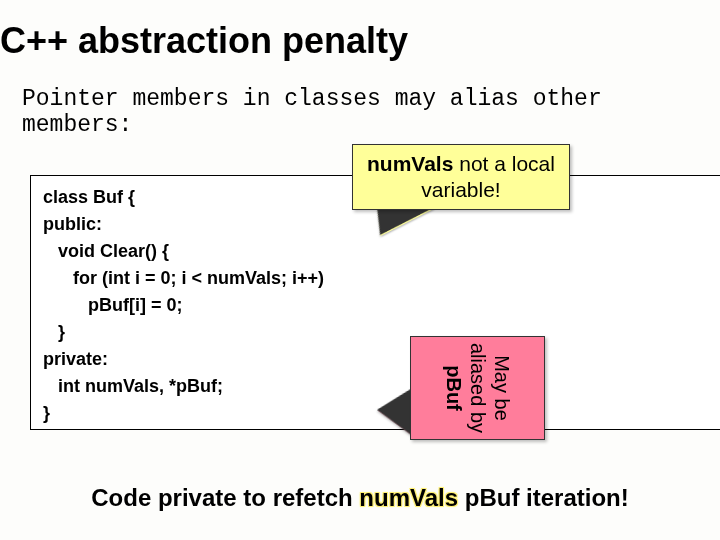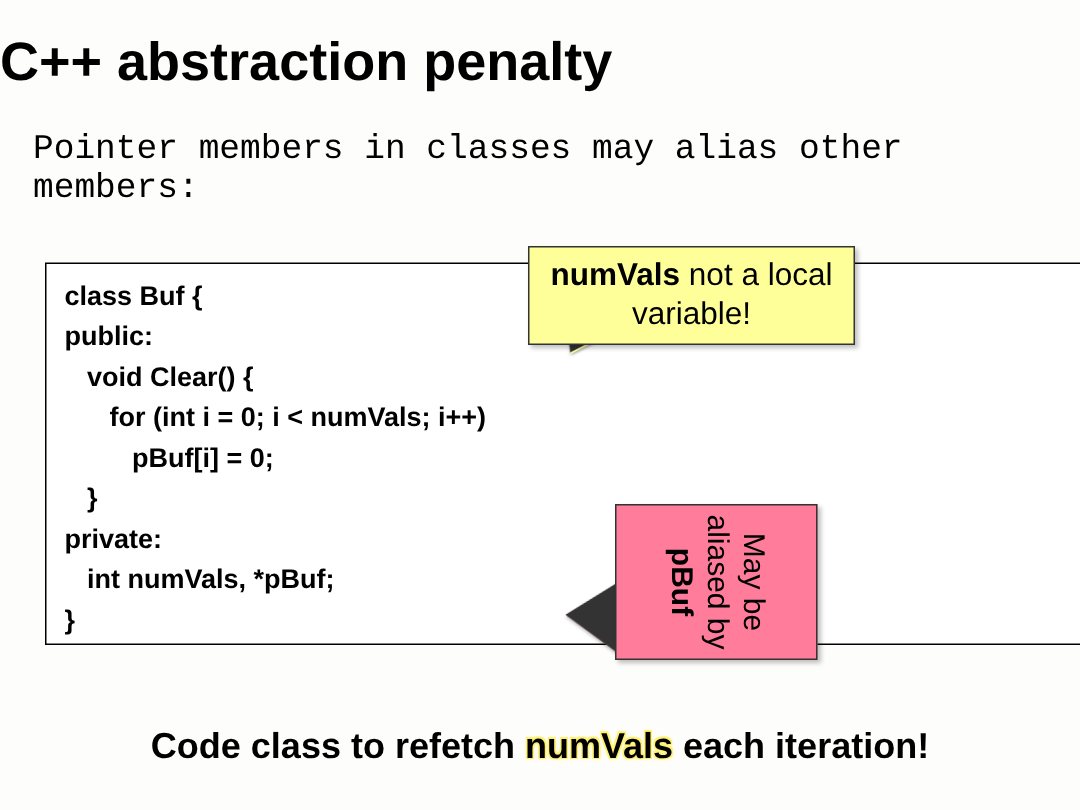--- a/index.html
+++ b/index.html
@@ -71,21 +71,20 @@
     height: 66px;
     background: #ffff99;
     border: 1px solid #333;
     text-align: center;
     font-size: 21px;
     font-family: Verdana, Geneva, sans-serif;
     padding: 6px 4px;
     line-height: 1.25;
     z-index: 5;
     box-shadow: 2px 2px 3px rgba(0,0,0,0.25);
-    margin-top: 20px;
   }
   .callout-yellow .b { font-weight: bold; }
   .callout-yellow-tail {
     position: absolute;
     left: 370px;
     top: 208px;
     width: 0; height: 0;
     border-left: 18px solid transparent;
     border-right: 40px solid transparent;
     border-top: 28px solid #ffff99;
@@ -175,16 +174,16 @@
 
   <div class="callout-red">
     <div class="callout-red-inner">
       <span>May be aliased by</span><br>
       <span class="b">pBuf</span>
     </div>
   </div>
   <div class="callout-red-tail"></div>
 
   <div class="footnote">
-    <span>Code class to refetch </span><span class="hl">numVals</span><span> each iteration!</span>
+    <span>Code private to refetch </span><span class="hl">numVals</span><span> pBuf iteration!</span>
   </div>
 
 </div>
 
 </body></html>

